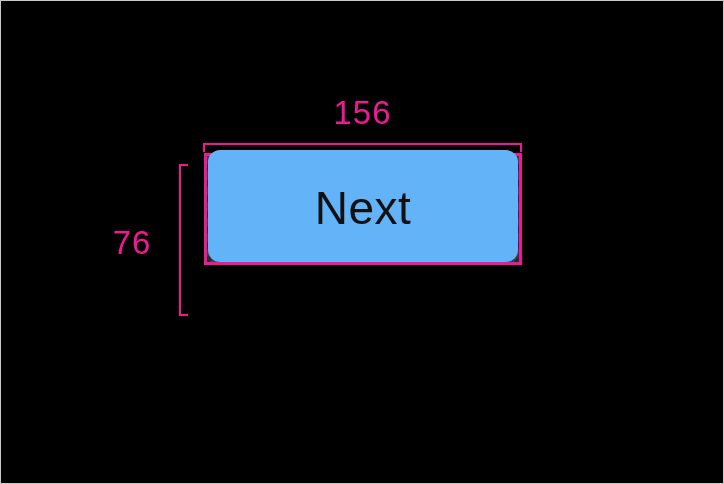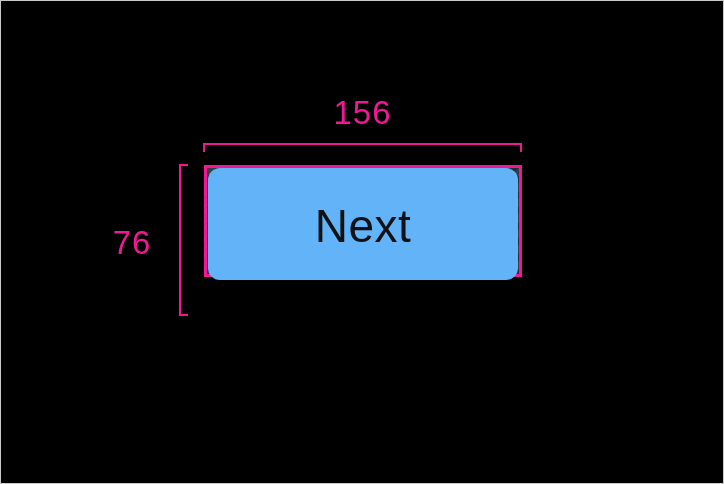--- a/index.html
+++ b/index.html
@@ -63,33 +63,33 @@
     height: 152px;
     border-left: 2.5px solid var(--magenta);
     border-top: 2.5px solid var(--magenta);
     border-bottom: 2.5px solid var(--magenta);
   }
 
   
   .touch-target {
     position: absolute;
     left: 203px;
-    top: 164px;
+    top: 152px;
     width: 318px;
     height: 112px;
     border: 3px solid var(--magenta);
     background: repeating-linear-gradient(
       135deg,
       var(--hatch-base) 0px,
       var(--hatch-base) 6px,
       var(--hatch-stripe) 6px,
       var(--hatch-stripe) 11px
     );
     display: flex;
-    align-items: flex-start;
+    align-items: flex-end;
     justify-content: center;
   }
 
   .next-button {
     width: calc(100% - 2px);
     height: 112px;
     border: none;
     border-radius: 12px;
     background: var(--button-fill);
     color: var(--button-text);

